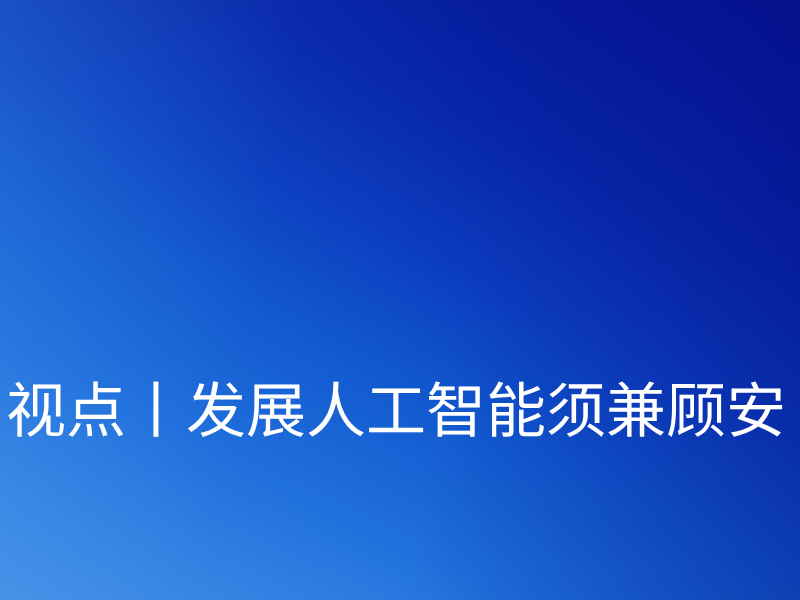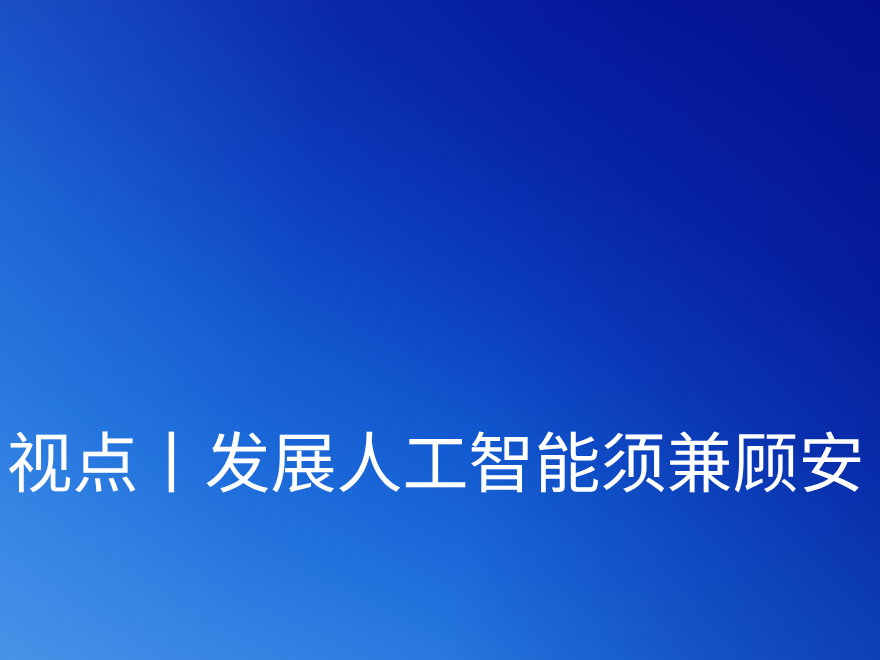--- a/index.html
+++ b/index.html
@@ -66,21 +66,20 @@
     font-weight: 400;
     line-height: 80px;
     letter-spacing: 0;
     white-space: pre-wrap;
     word-break: break-all;
     text-rendering: geometricPrecision;
   }
 
   .headline-line {
     display: block;
-    margin-top: 11px;
   }
 </style>
 </head>
 <body>
 
 <div class="banner">
 
   <div class="banner-shade"></div>
 
   <h1 class="headline">

